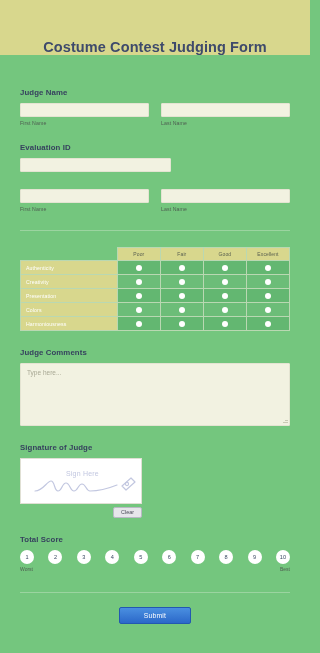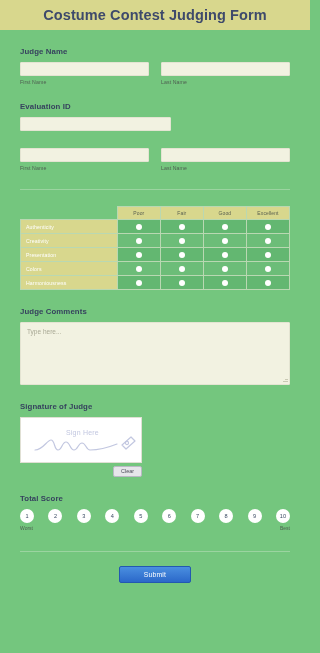--- a/index.html
+++ b/index.html
@@ -20,36 +20,36 @@
   .page {
     width: 310px;
     height: 653px;
     position: relative;
     background: #74c67e;
   }
 
   
   .form-header {
     width: 100%;
-    height: 30px;
+    height: 55px;
     background: #d8d78d;
     display: flex;
-    align-items: center;
+    align-items: flex-end;
     justify-content: center;
   }
   .form-title {
     font-size: 14.5px;
     font-weight: bold;
     color: #3e4a6b;
     letter-spacing: 0.1px;
   }
 
   
   .form-body {
-    padding: 0 20px;
+    padding: 16px 20px;
   }
 
   .field-block { padding-top: 17px; }
 
   .field-label {
     font-size: 7.8px;
     font-weight: bold;
     color: #36425e;
     margin-bottom: 6px;
     letter-spacing: 0.1px;

